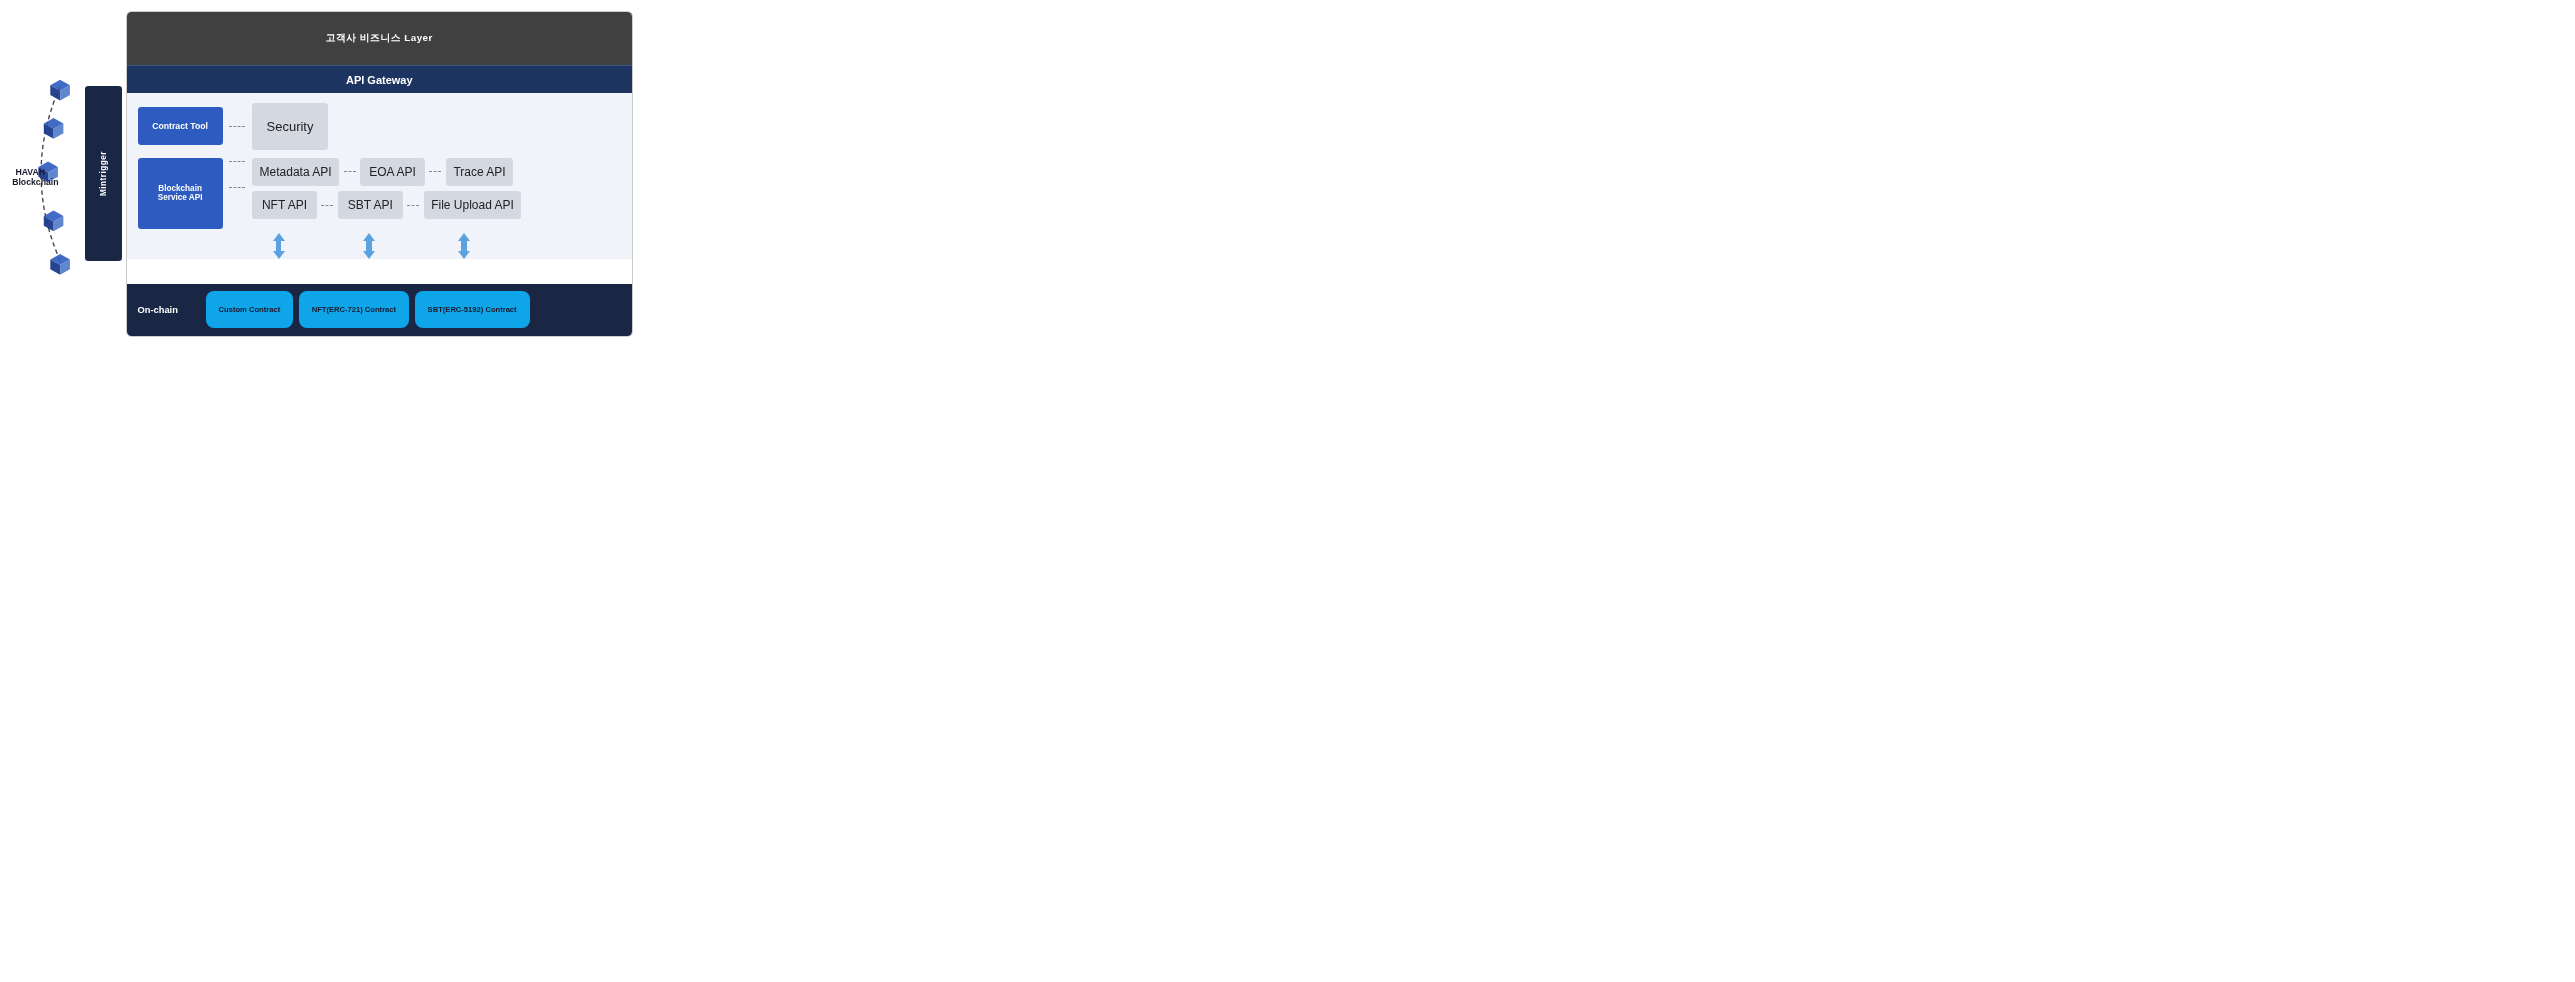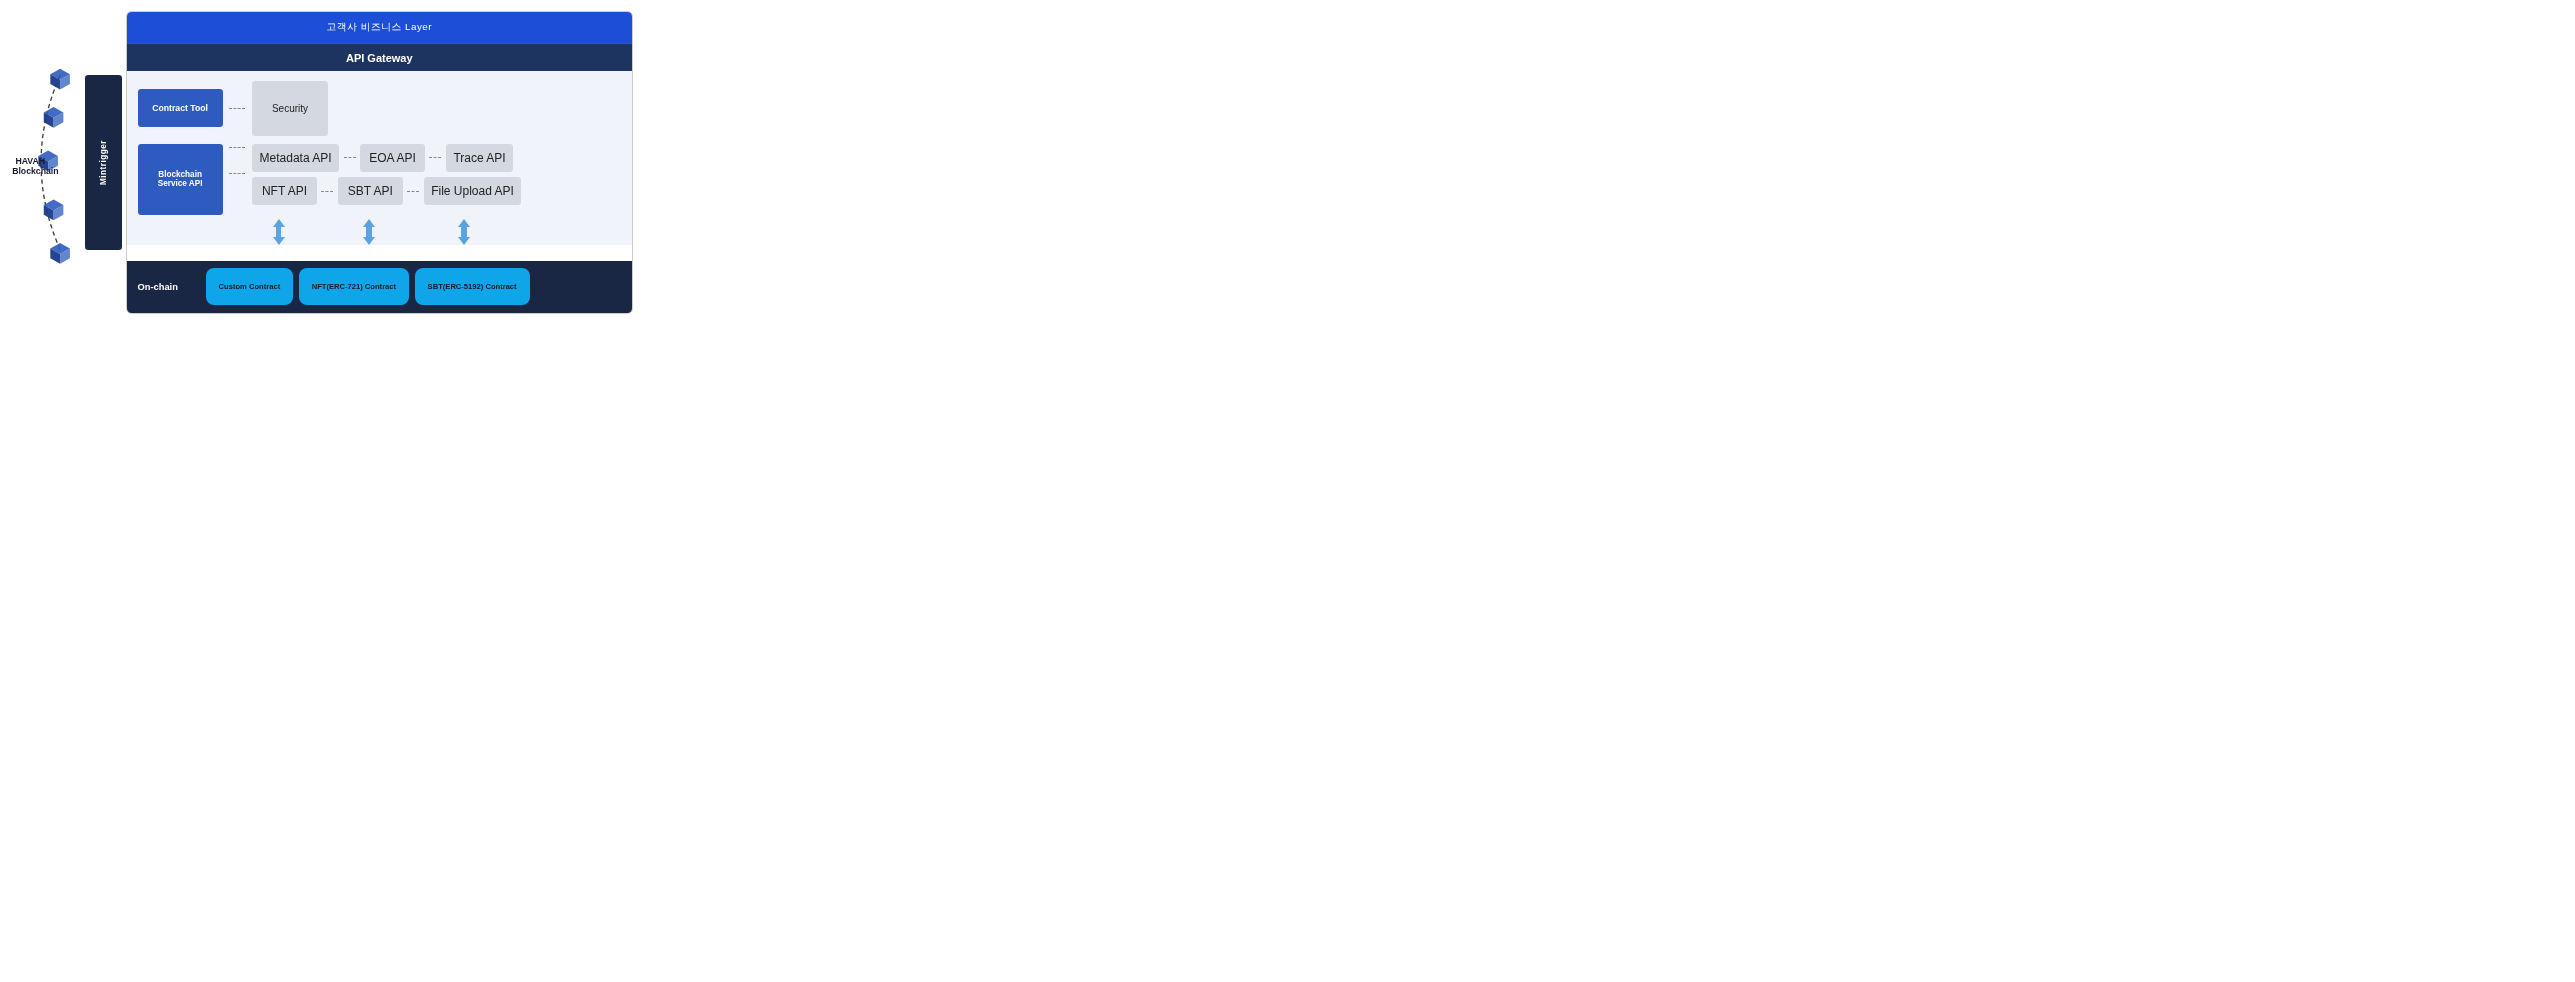--- a/index.html
+++ b/index.html
@@ -52,26 +52,26 @@
       flex-direction: column;
       gap: 0;
       border: 1.1px solid #ccc;
       border-radius: 5.5px;
       overflow: hidden;
       background: #fff;
     }
 
     
     .top-bar {
-      background: #1d4ed8;
+      background: #404040;
       color: #fff;
       text-align: center;
-      padding: 9px 11px;
+      padding: 20px 11px;
       font-size: 9.8px;
-      font-weight: 400;
+      font-weight: 700;
       letter-spacing: 0.5px;
     }
 
     
     .api-gateway-bar {
       background: #1d3461;
       color: #fff;
       text-align: center;
       padding: 7.6px 11px;
       font-size: 11px;
@@ -120,24 +120,24 @@
       flex-shrink: 0;
     }
 
     
     .gray-box {
       background: #d4d8e0;
       border-radius: 3.3px;
       display: flex;
       align-items: center;
       justify-content: center;
-      font-size: 10px;
+      font-size: 13px;
       font-weight: 500;
       color: #222;
-      padding: 22px 11px;
+      padding: 16px 11px;
       min-width: 76px;
       min-height: 31px;
       text-align: center;
     }
 
     
     .row-blockchain {
       display: flex;
       align-items: flex-start;
       gap: 6.5px;
@@ -151,21 +151,21 @@
       padding: 5.5px 7.6px;
     }
 
     
     .onchain-bar {
       background: #1a2744;
       display: flex;
       align-items: center;
       padding: 7.6px 11px;
       gap: 0;
-      margin-top: 16px;
+      margin-top: 25px;
       border-bottom-left-radius: 0;
       border-bottom-right-radius: 0;
     }
 
     .onchain-label {
       color: #fff;
       font-weight: 700;
       font-size: 9.3px;
       margin-right: 13px;
       white-space: nowrap;

